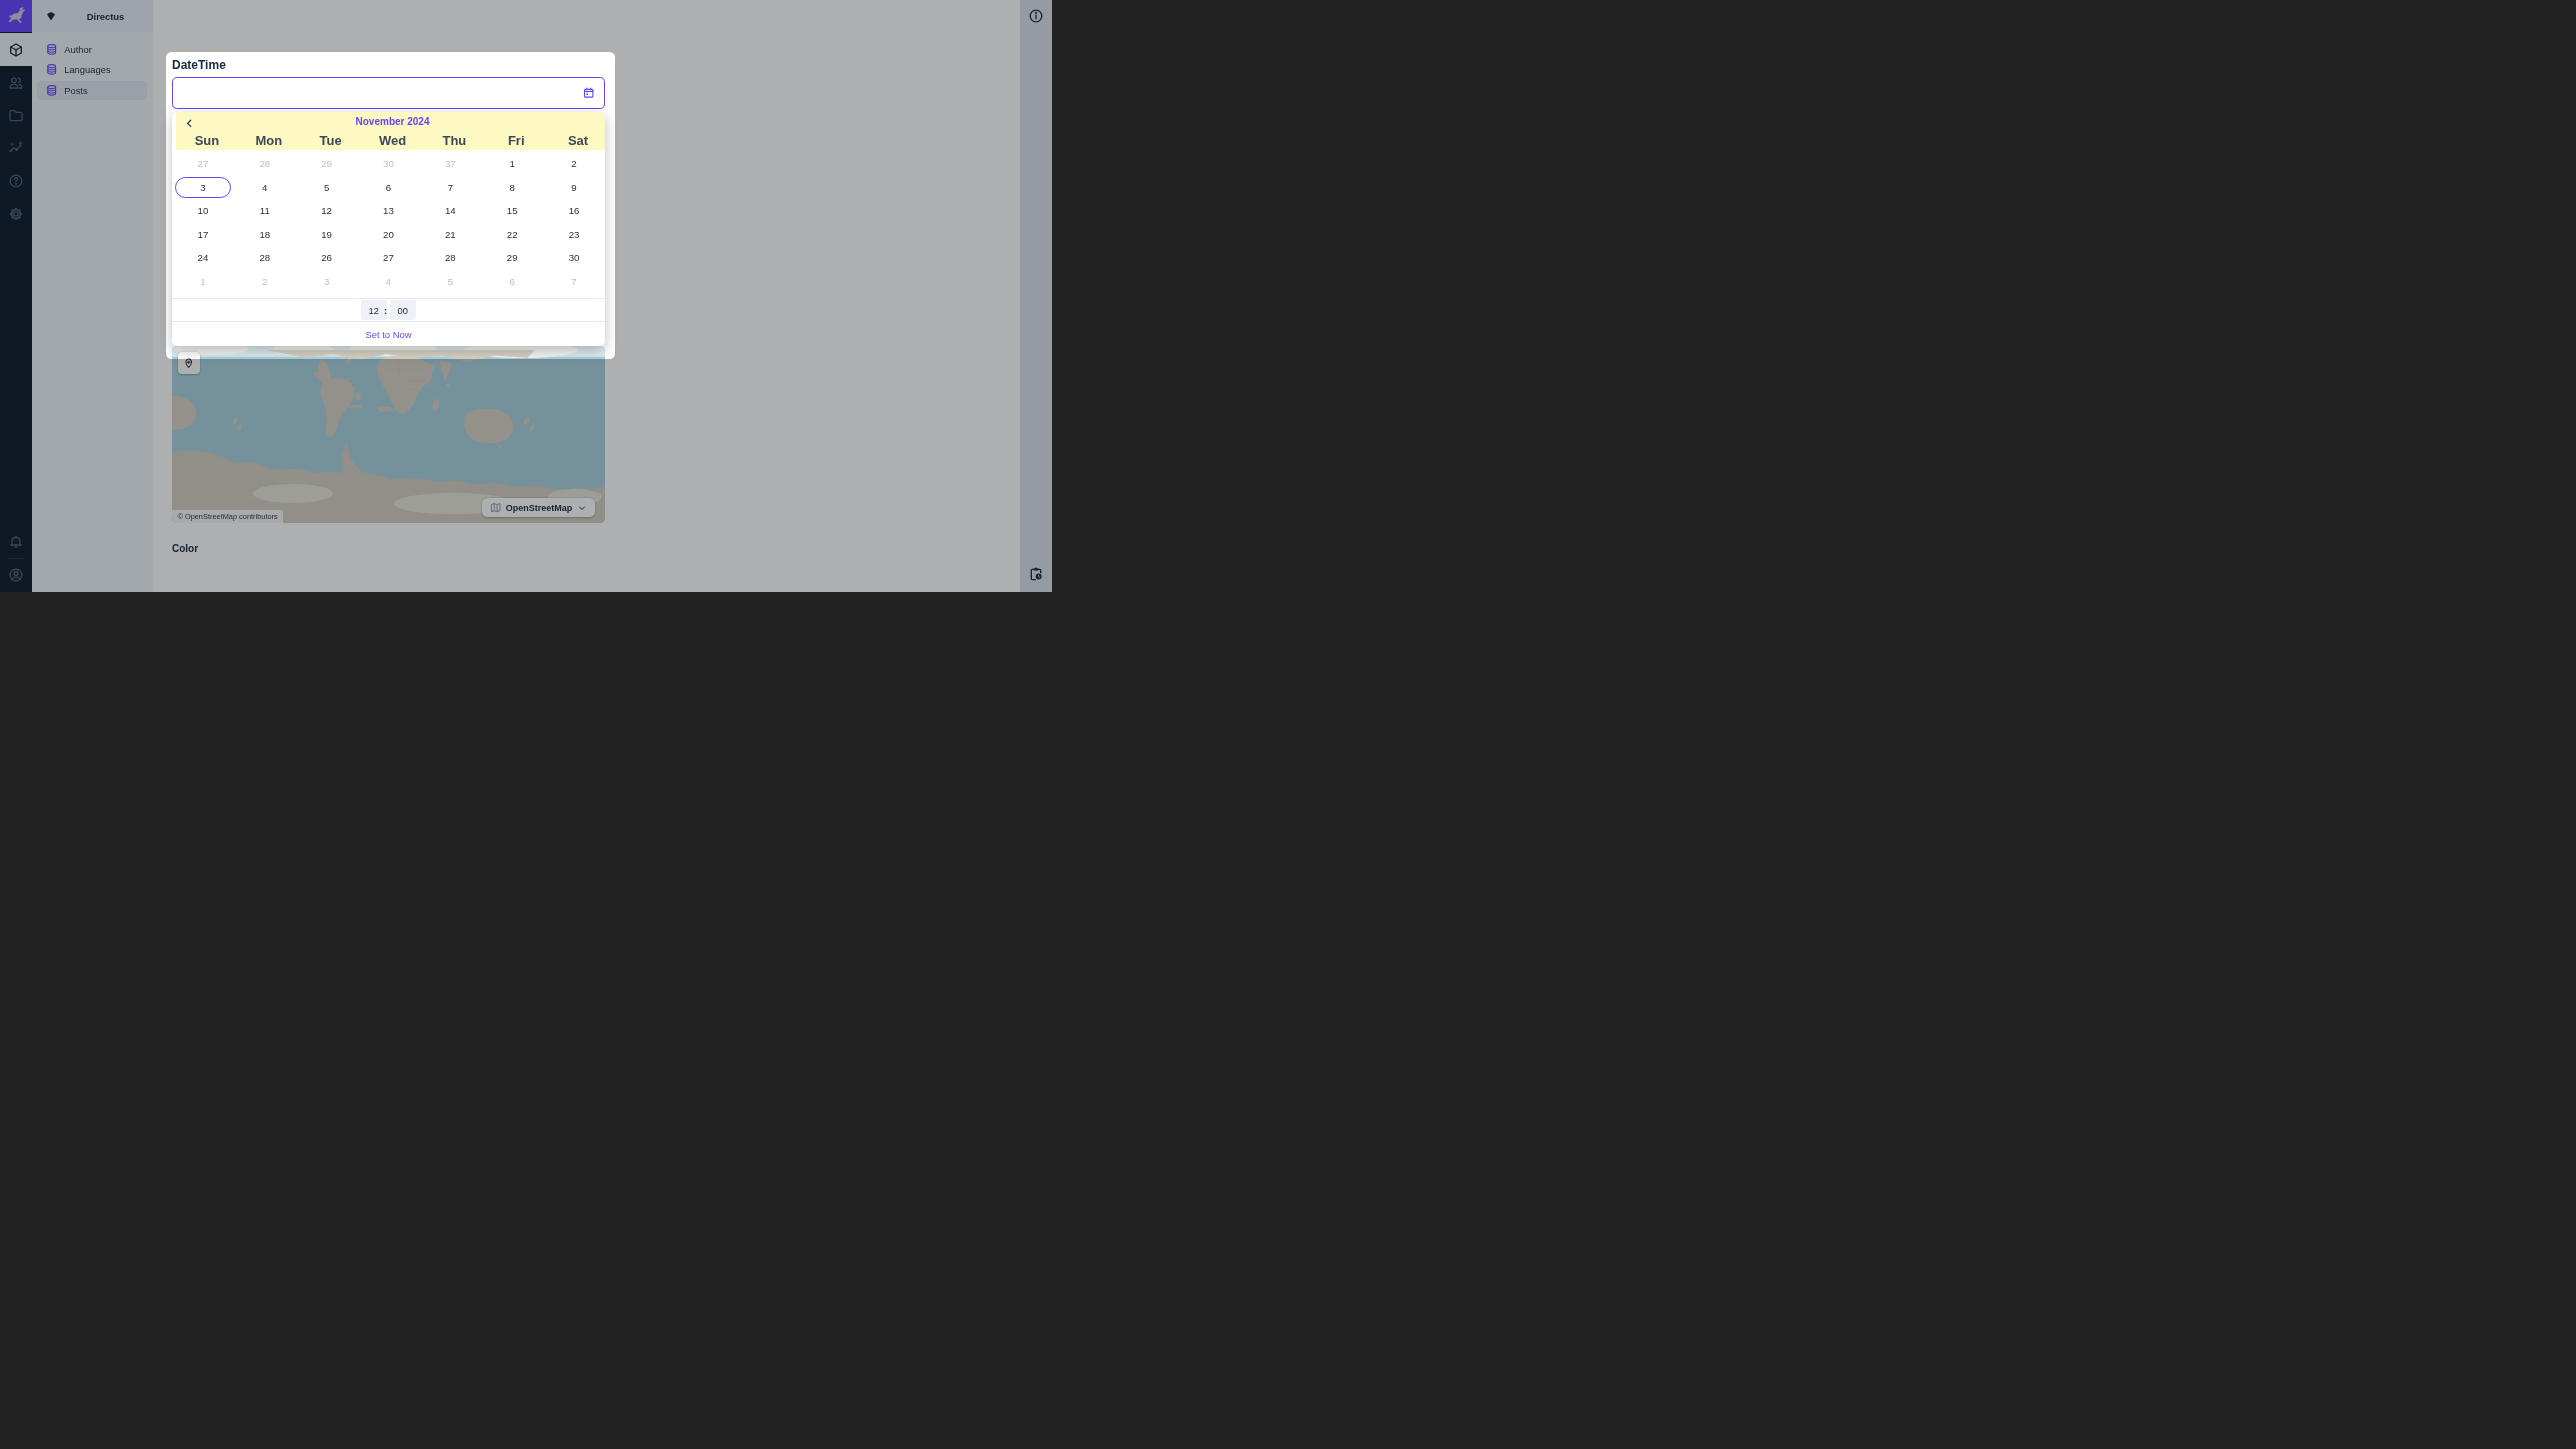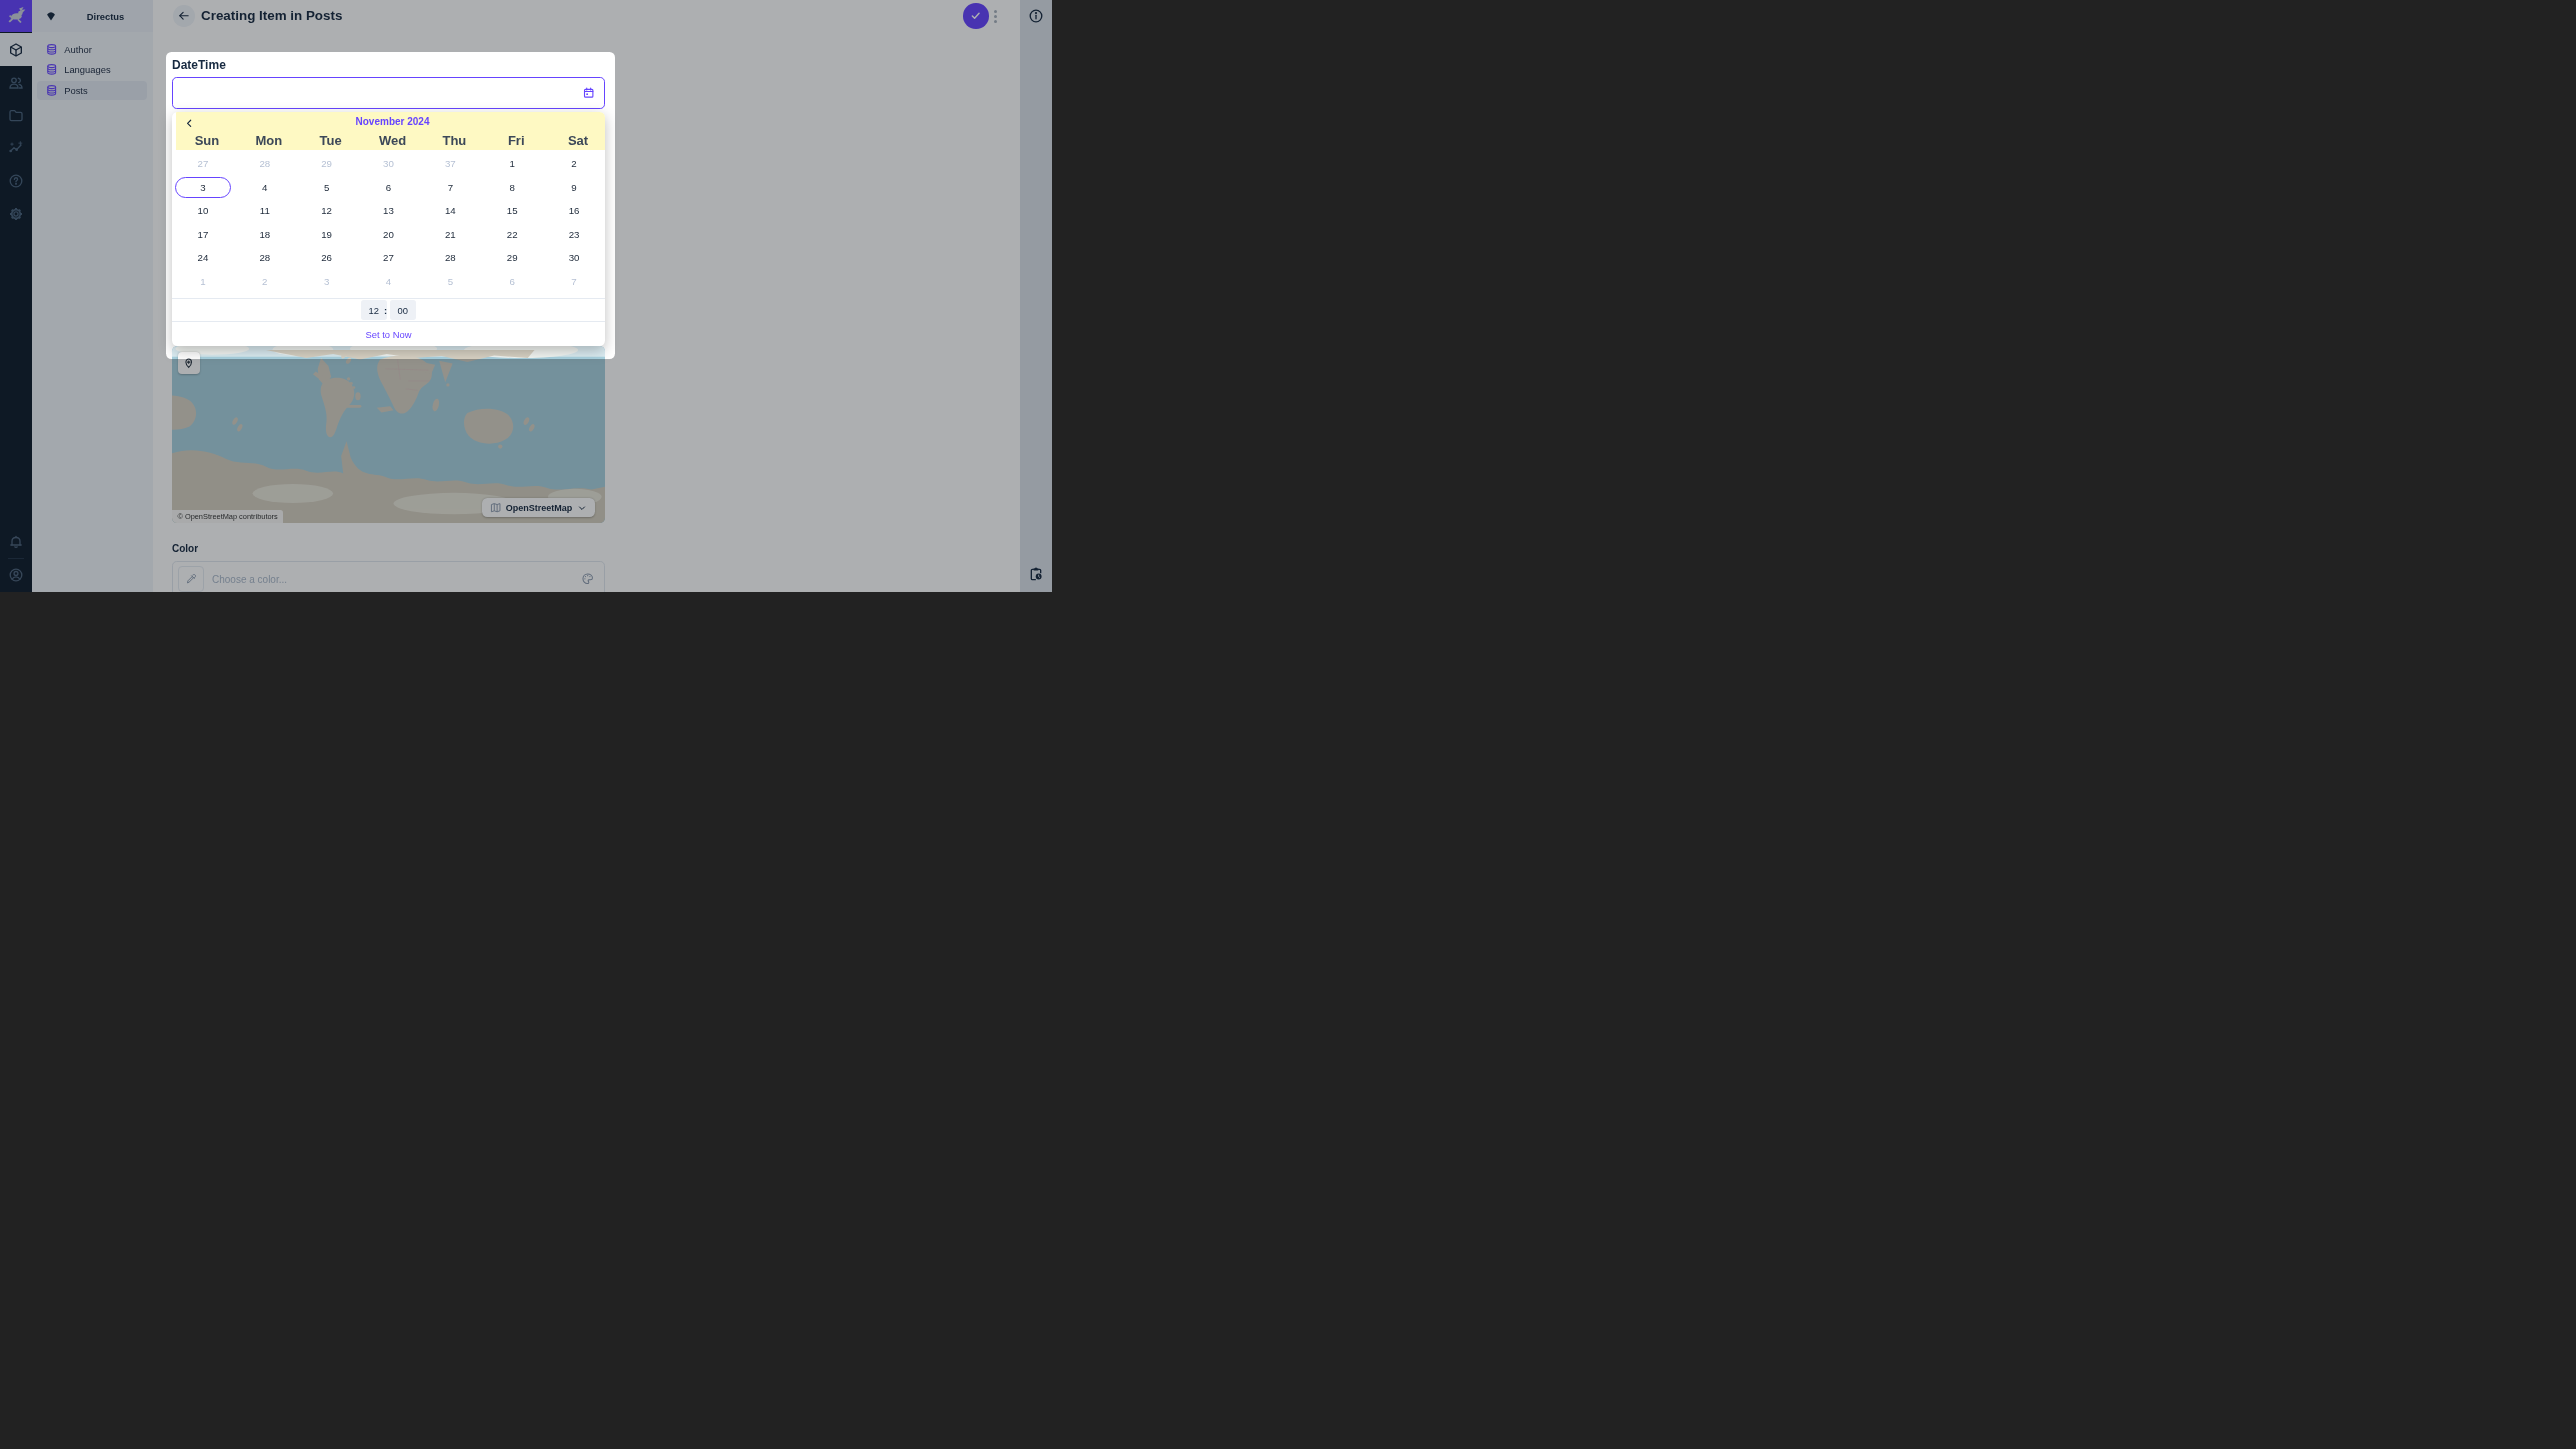--- a/index.html
+++ b/index.html
@@ -198,39 +198,20 @@
       <svg width="13.4" height="13.4" viewBox="0 0 24 24" fill="none" stroke="#6644ff" stroke-width="1.9">
         <ellipse cx="12" cy="5.6" rx="7" ry="2.7"></ellipse>
         <path d="M5,5.6 V17.2 C5,18.7 8,19.9 12,19.9 C16,19.9 19,18.7 19,17.2 V5.6"></path>
         <path d="M5,9.5 C5,11 8,12.2 12,12.2 C16,12.2 19,11 19,9.5"></path>
         <path d="M5,13.4 C5,14.9 8,16.1 12,16.1 C16,16.1 19,14.9 19,13.4"></path>
       </svg>
       <span class="label">Posts</span>
     </div>
   </div>
 
-  <div id="header" class="abs">
-    <div id="back-button">
-      <svg width="13.4" height="13.4" viewBox="0 0 24 24" fill="none" stroke="#172940" stroke-width="2" stroke-linecap="round" stroke-linejoin="round">
-        <path d="M20,12 H5"></path>
-          <path d="M11,6 L5,12 L11,18"></path>
-      </svg>
-    </div>
-    <div id="page-title">Creating Item in Posts</div>
-    <div id="save-button">
-      <svg width="13.4" height="13.4" viewBox="0 0 24 24" fill="none" stroke="#fff" stroke-width="2.6" stroke-linecap="round" stroke-linejoin="round">
-        <path d="M6,12.5 L10,16.5 L18,7.5"></path>
-      </svg>
-    </div>
-    <div id="more-menu">
-      <i></i>
-        <i></i>
-        <i></i>
-    </div>
-  </div>
 
   <div id="right-strip" class="abs">
     <div id="info-button">
       <svg width="16" height="16" viewBox="0 0 24 24" fill="none" stroke="#172940" stroke-width="2" stroke-linecap="round">
         <circle cx="12" cy="12" r="8.7"></circle>
           <path d="M12,11 V16.3"></path>
           <circle cx="12" cy="7.6" r="0.7" fill="#172940"></circle>
       </svg>
     </div>
     <div id="activity-button">
@@ -312,39 +293,20 @@
           <path d="M7.5,2.8 V15.5 M12.5,4.5 V17.2"></path>
         </svg>
         <span class="label">OpenStreetMap</span>
         <svg width="10" height="10" viewBox="0 0 24 24" fill="none" stroke="#172940" stroke-width="2.4" stroke-linecap="round" stroke-linejoin="round">
           <path d="M6,9.5 L12,15.5 L18,9.5"></path>
         </svg>
       </div>
     </div>
 
     <div id="color-label">Color</div>
-    <div id="color-input">
-      <div id="swatch-button">
-        <svg width="12" height="12" viewBox="0 0 24 24" fill="none" stroke="#8796ab" stroke-width="1.8" stroke-linecap="round" stroke-linejoin="round">
-          <path d="M5,19 L6,15.5 L14.5,7 L17,9.5 L8.5,18 Z"></path>
-          <path d="M13,5.5 L18.5,11"></path>
-          <path d="M15.5,4 C16.8,2.6 19.2,2.8 20.3,4 C21.4,5.2 21.3,7.4 20,8.6 L18.5,10"></path>
-        </svg>
-      </div>
-      <span id="color-placeholder">Choose a color...</span>
-      <svg id="palette-icon" width="13.4" height="13.4" viewBox="0 0 24 24" fill="none" stroke="#8796ab" stroke-width="1.8">
-        <path d="M12,3.5 C7,3.5 3.5,7.3 3.5,12 C3.5,16.7 7.2,20.5 11.6,20.5 C13.3,20.5 14,19.6 14,18.6 C14,17.9 13.7,17.4 13.3,16.9 C12.9,16.4 12.7,16 12.7,15.5 C12.7,14.4 13.6,13.8 14.7,13.8 L17,13.8 C19,13.8 20.5,12.4 20.5,10.7 C20.5,6.6 16.6,3.5 12,3.5 Z"></path>
-        <g fill="#8796ab" stroke="none">
-          <circle cx="8" cy="8.2" r="1.1"></circle>
-            <circle cx="12" cy="6.6" r="1.1"></circle>
-            <circle cx="16" cy="8.2" r="1.1"></circle>
-            <circle cx="7" cy="12.2" r="1.1"></circle>
-        </g>
-      </svg>
-    </div>
   </div>
 
   <div id="overlay-hole" class="abs"></div>
 
   <div id="datetime-label" class="abs">DateTime</div>
   <div id="datetime-input-wrap" class="abs">
     <input id="datetime-input" type="text" value="" style="">
     <svg id="datetime-calendar-icon" width="13.4" height="13.4" viewBox="0 0 24 24" fill="none" stroke="#6644ff" stroke-width="2" stroke-linecap="round">
       <rect x="4.5" y="6" width="15" height="14" rx="1.8"></rect>
       <path d="M8.5,3.8 V7 M15.5,3.8 V7 M4.5,9.8 H19.5"></path>

